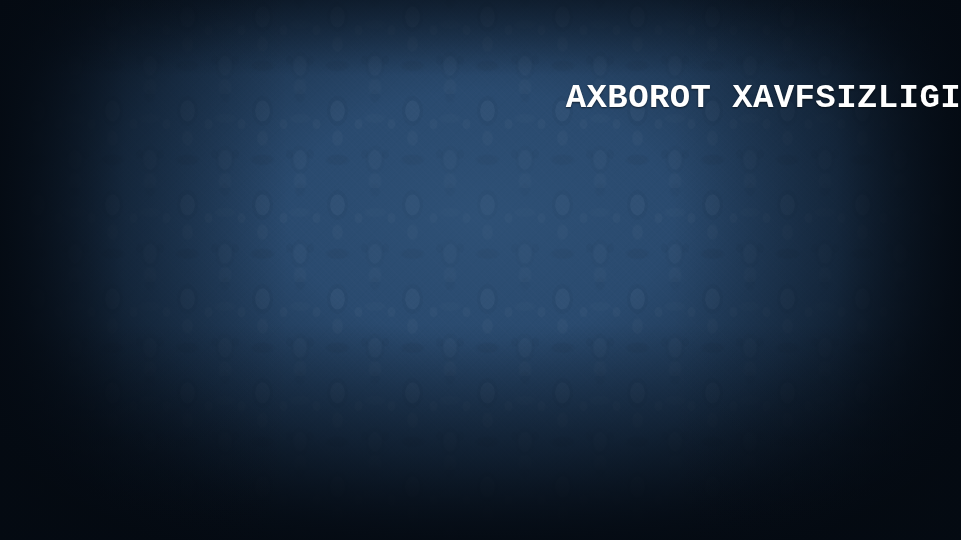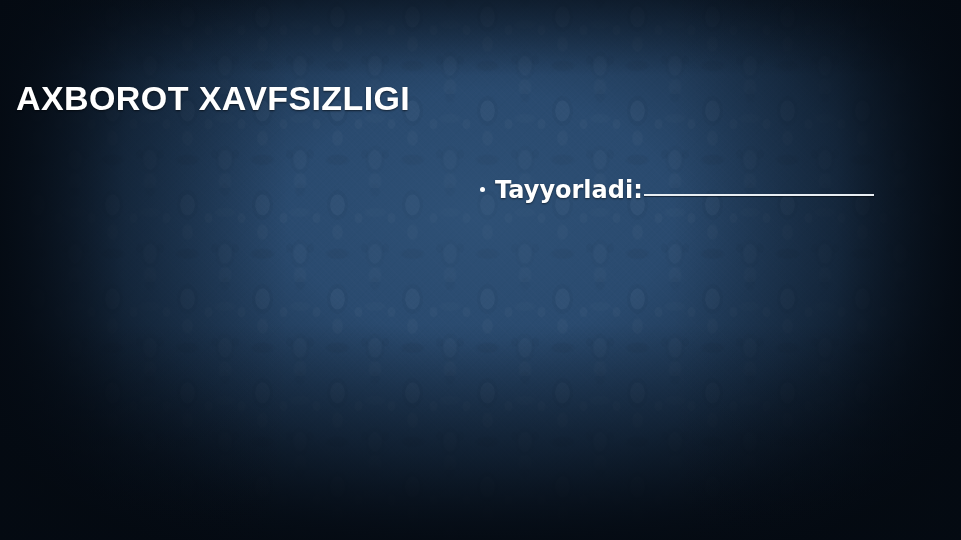--- a/index.html
+++ b/index.html
@@ -93,30 +93,29 @@
   .content {
     position: absolute;
     inset: 0;
   }
 
   .title {
     position: absolute;
     left: 0;
     right: 0;
     top: 78px;
-    text-align: left;
-    font-family: Liberation Sans, sans-serif;
+    text-align: right;
+    font-family: Liberation Mono, monospace;
     font-weight: bold;
     font-size: 34px;
     line-height: 40px;
     letter-spacing: 0.4px;
     color: #ffffff;
     text-shadow: 0 1px 2px rgba(0,0,0,0.55);
     white-space: nowrap;
-    margin-left: 16px;
   }
 
   .bullet-row {
     position: absolute;
     left: 480px;
     top: 176px;
     display: flex;
     align-items: baseline;
     white-space: nowrap;
   }
@@ -163,20 +162,15 @@
   <div class="bg-damask"></div>
   <div class="bg-damask2"></div>
   <div class="bg-grain"></div>
   <div class="bg-vignette"></div>
   <div class="bg-vignette2"></div>
 
   <div class="content">
 
     <div class="title">AXBOROT XAVFSIZLIGI</div>
 
-    <div class="bullet-row">
-      <span class="bullet-dot"></span>
-      <span class="bullet-text">Tayyorladi:</span>
-      <span class="blank-line"></span>
-    </div>
 
   </div>
 </div>
 
 </body></html>

